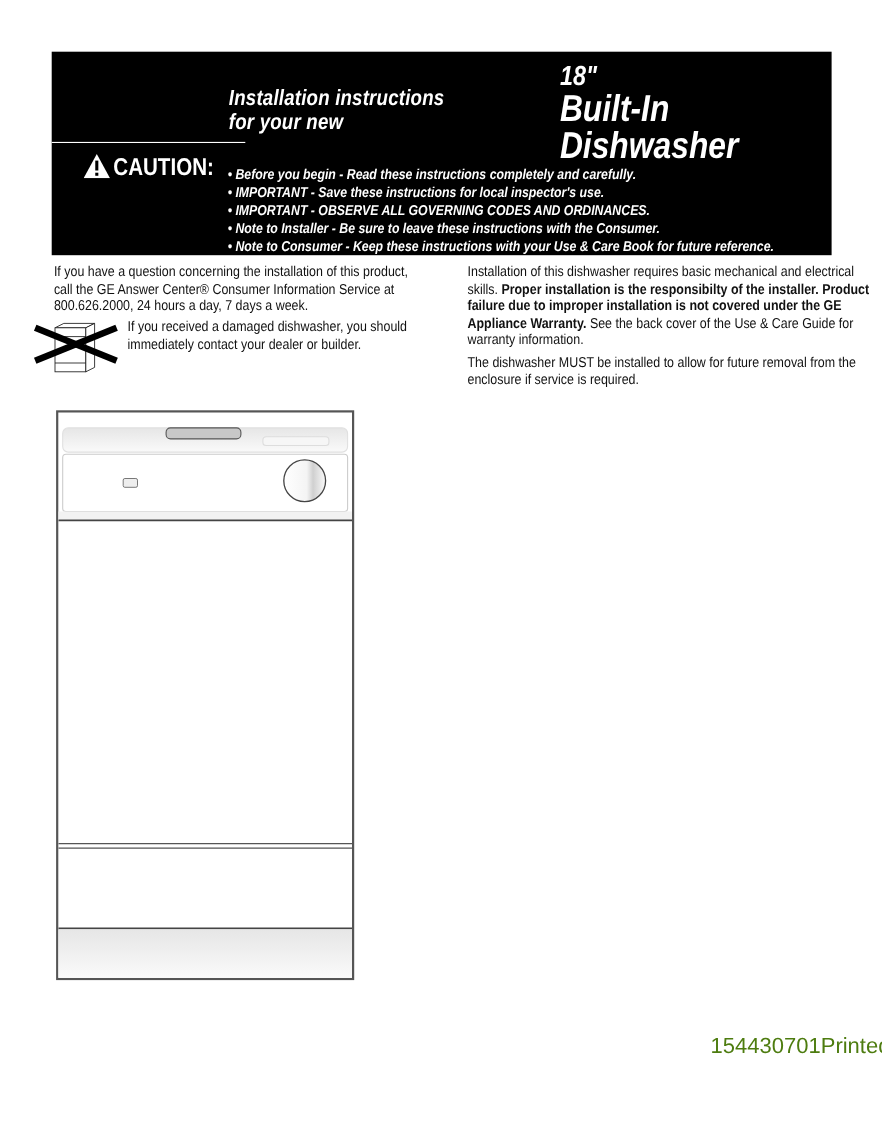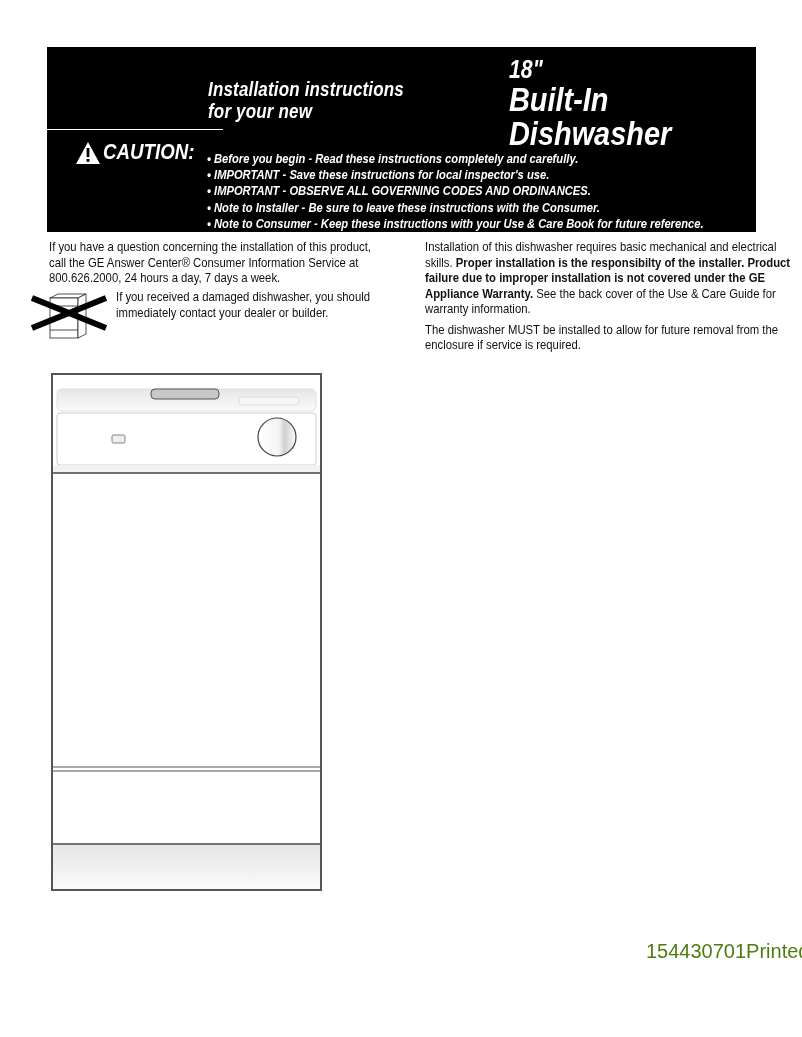--- a/index.html
+++ b/index.html
@@ -6,22 +6,22 @@
   body { width:802px; height:1037px; position:relative; overflow:hidden;
          font-family:"Liberation Sans", sans-serif; color:#111; }
   .banner { position:absolute; left:47px; top:47px; width:709px; height:185px; background:#000; }
   .banner-rule { position:absolute; left:47px; top:129px; width:176px; height:1px; background:#fff; }
   .intro { position:absolute; left:208px; top:78px; color:#fff; font-style:italic; font-weight:bold;
            font-size:20px; line-height:22px; transform:scaleX(0.85); transform-origin:left top; letter-spacing:0.2px; }
   .title { position:absolute; left:509px; top:56px; color:#fff; font-style:italic; font-weight:bold;
            transform:scaleX(0.85); transform-origin:left top; }
   .title .size { font-size:25px; line-height:26px; display:block; }
   .title .big { font-size:34px; line-height:34px; display:block; }
-  .caution { position:absolute; left:76px; top:140px; color:#fff; font-style:italic; font-weight:bold;
-             font-size:22px; line-height:24px; display:flex; align-items:flex-end; }
+  .caution { position:absolute; left:76px; top:140px; color:#fff; font-weight:bold;
+             font-size:22px; line-height:24px; display:flex; align-items:flex-start; }
   .caution-text { transform:scaleX(0.85); transform-origin:left center; display:inline-block; }
   .warn-icon { width:24px; height:22px; margin-right:3px; }
   .bullets { position:absolute; left:207px; top:151px; color:#fff; font-style:italic; font-weight:bold;
              font-size:13px; line-height:16.2px; transform:scaleX(0.86); transform-origin:left top; margin:0; padding:0; list-style:none; white-space:nowrap; }
   .bullets li::before { content:"\2022  "; white-space:pre; }
   .col { position:absolute; font-size:13px; line-height:15.5px; transform:scaleX(0.87); transform-origin:left top; color:#111; }
   .col-left { left:49px; top:239px; width:386px; }
   .col-right { left:425px; top:239px; width:432px; }
   .col p { margin:0 0 5px 0; }
   .damaged { position:absolute; left:116px; top:289px; font-size:13px; line-height:15.5px;

